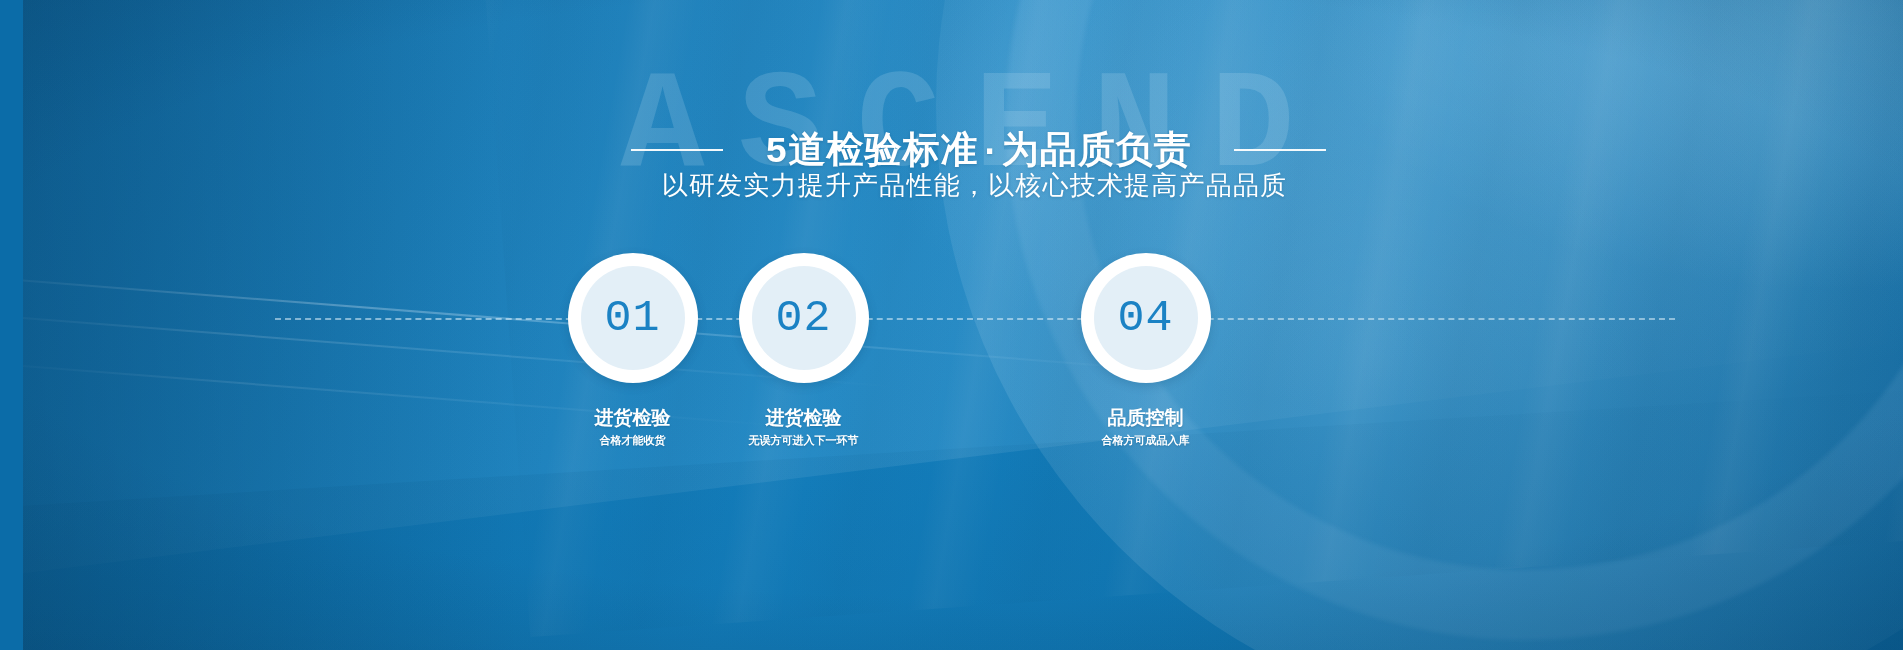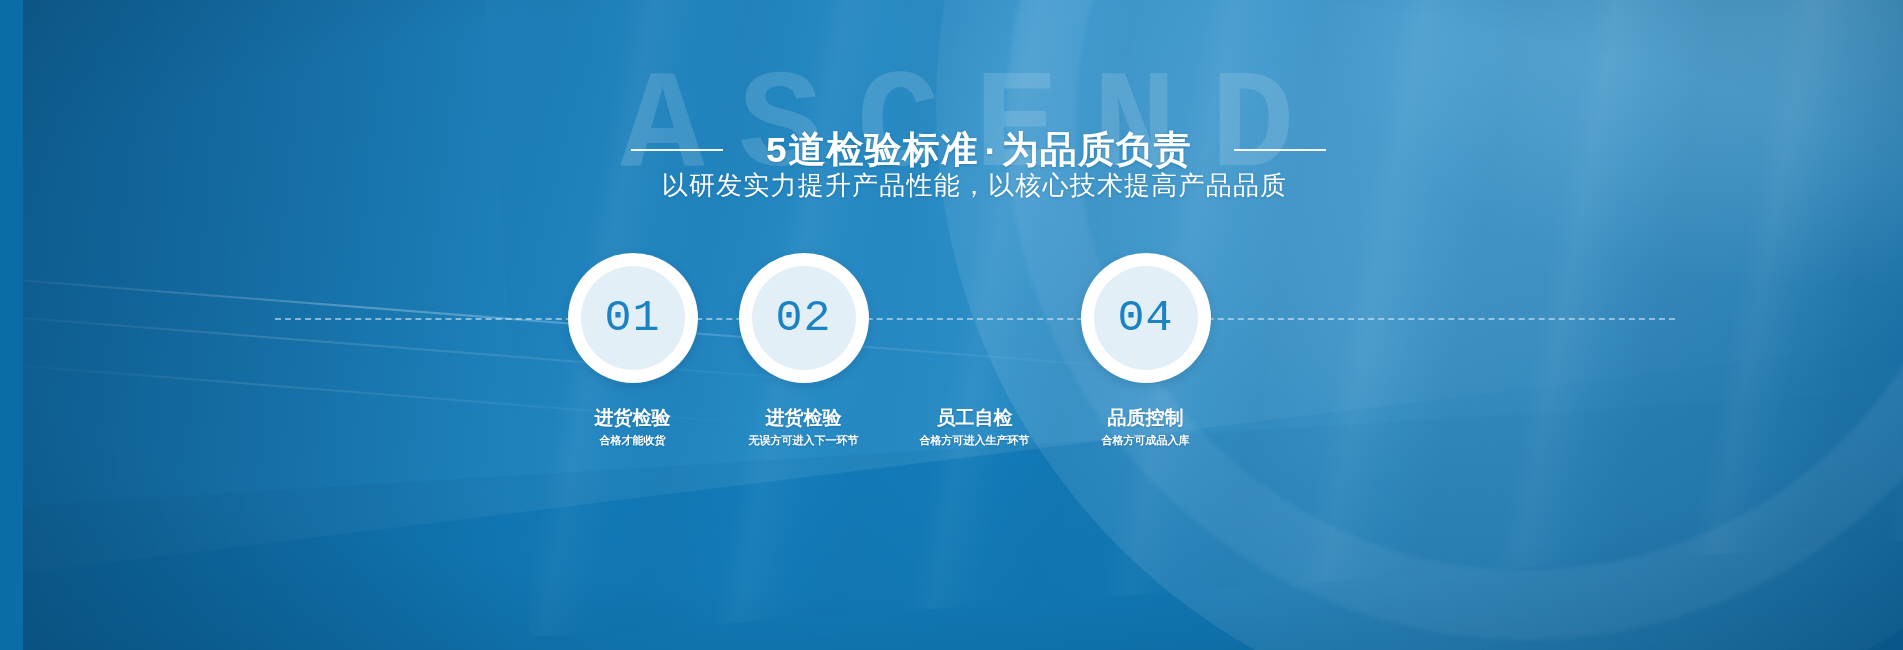--- a/index.html
+++ b/index.html
@@ -261,24 +261,20 @@
           <span class="circle-num">02</span>
         </div>
       </div>
       <div class="step-labels">
         <div class="step-title">进货检验</div>
         <div class="step-desc">无误方可进入下一环节</div>
       </div>
     </div>
 
     <div class="step">
-      <div class="step-labels">
-        <div class="step-title">员工自检</div>
-        <div class="step-desc">合格方可进入生产环节</div>
-      </div>
     </div>
 
     <div class="step">
       <div class="circle">
         <div class="circle-inner">
           <span class="circle-num">04</span>
         </div>
       </div>
       <div class="step-labels">
         <div class="step-title">品质控制</div>

